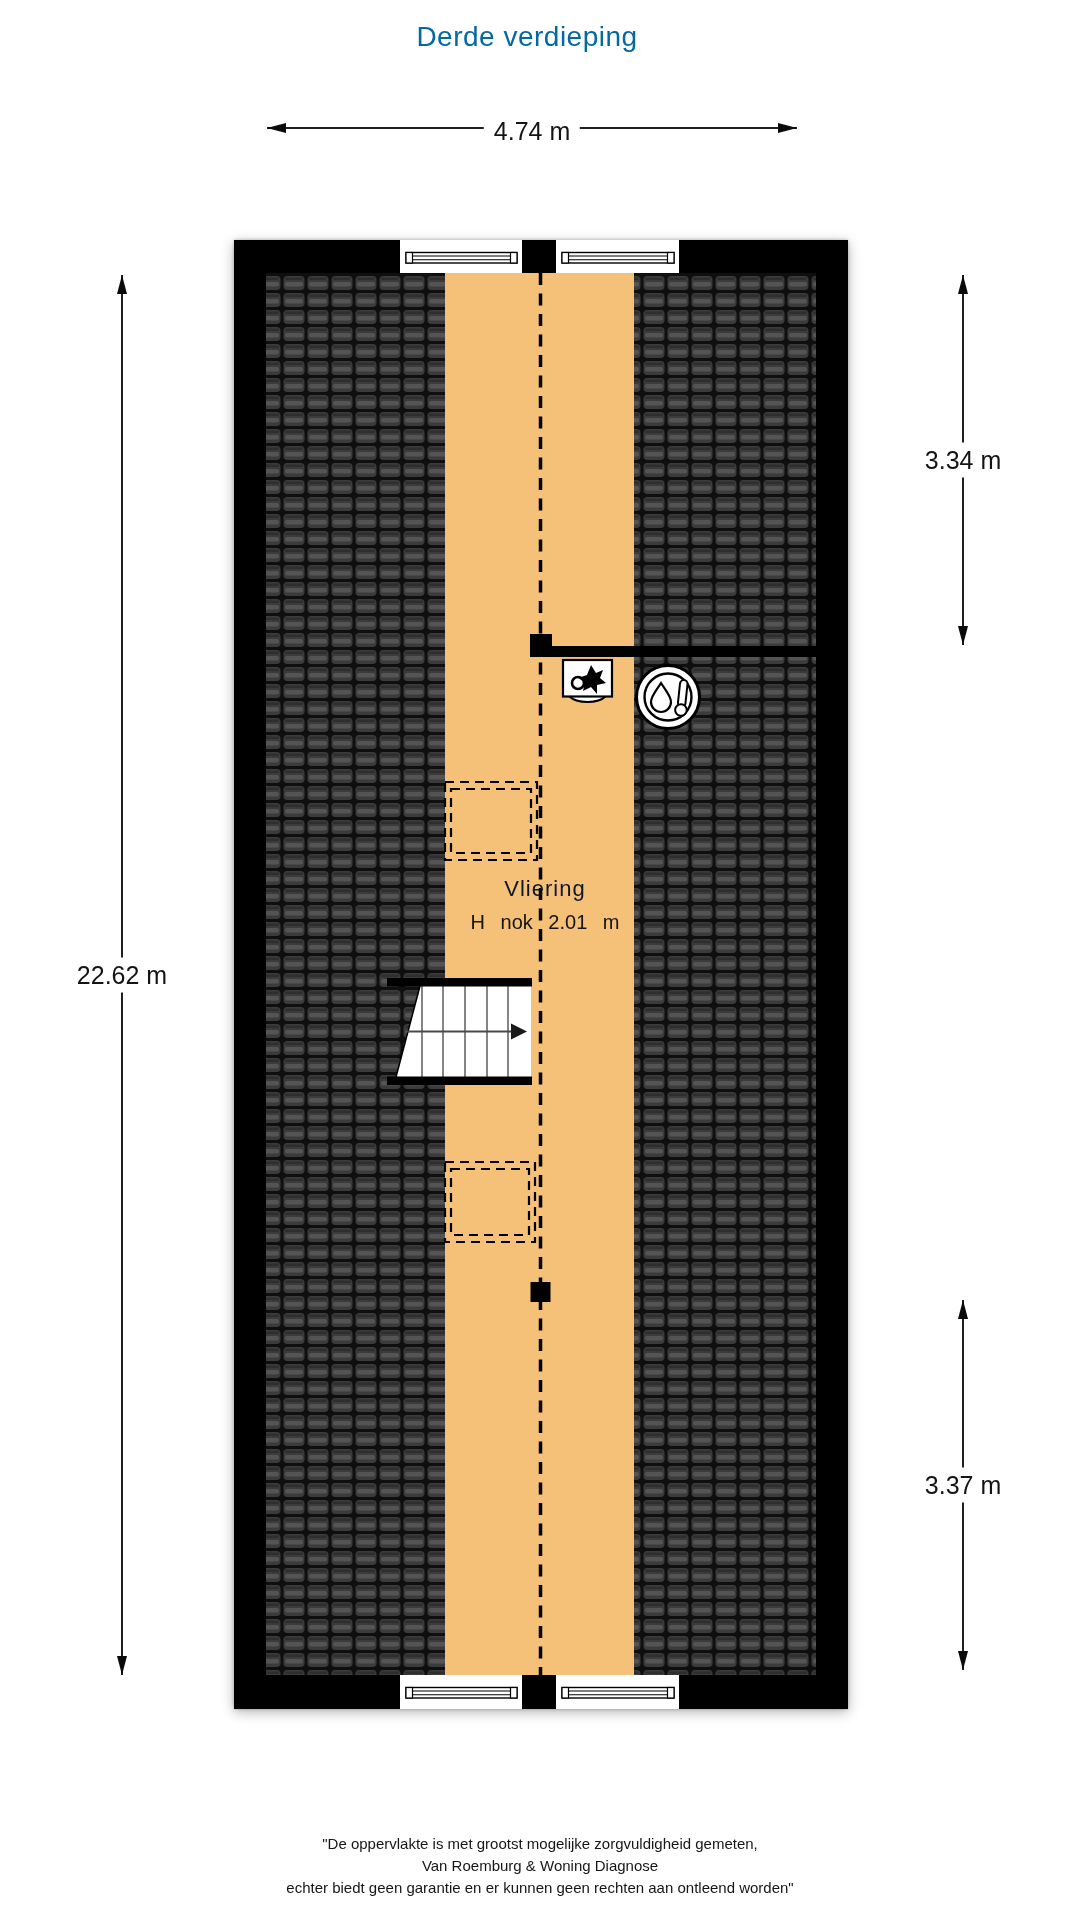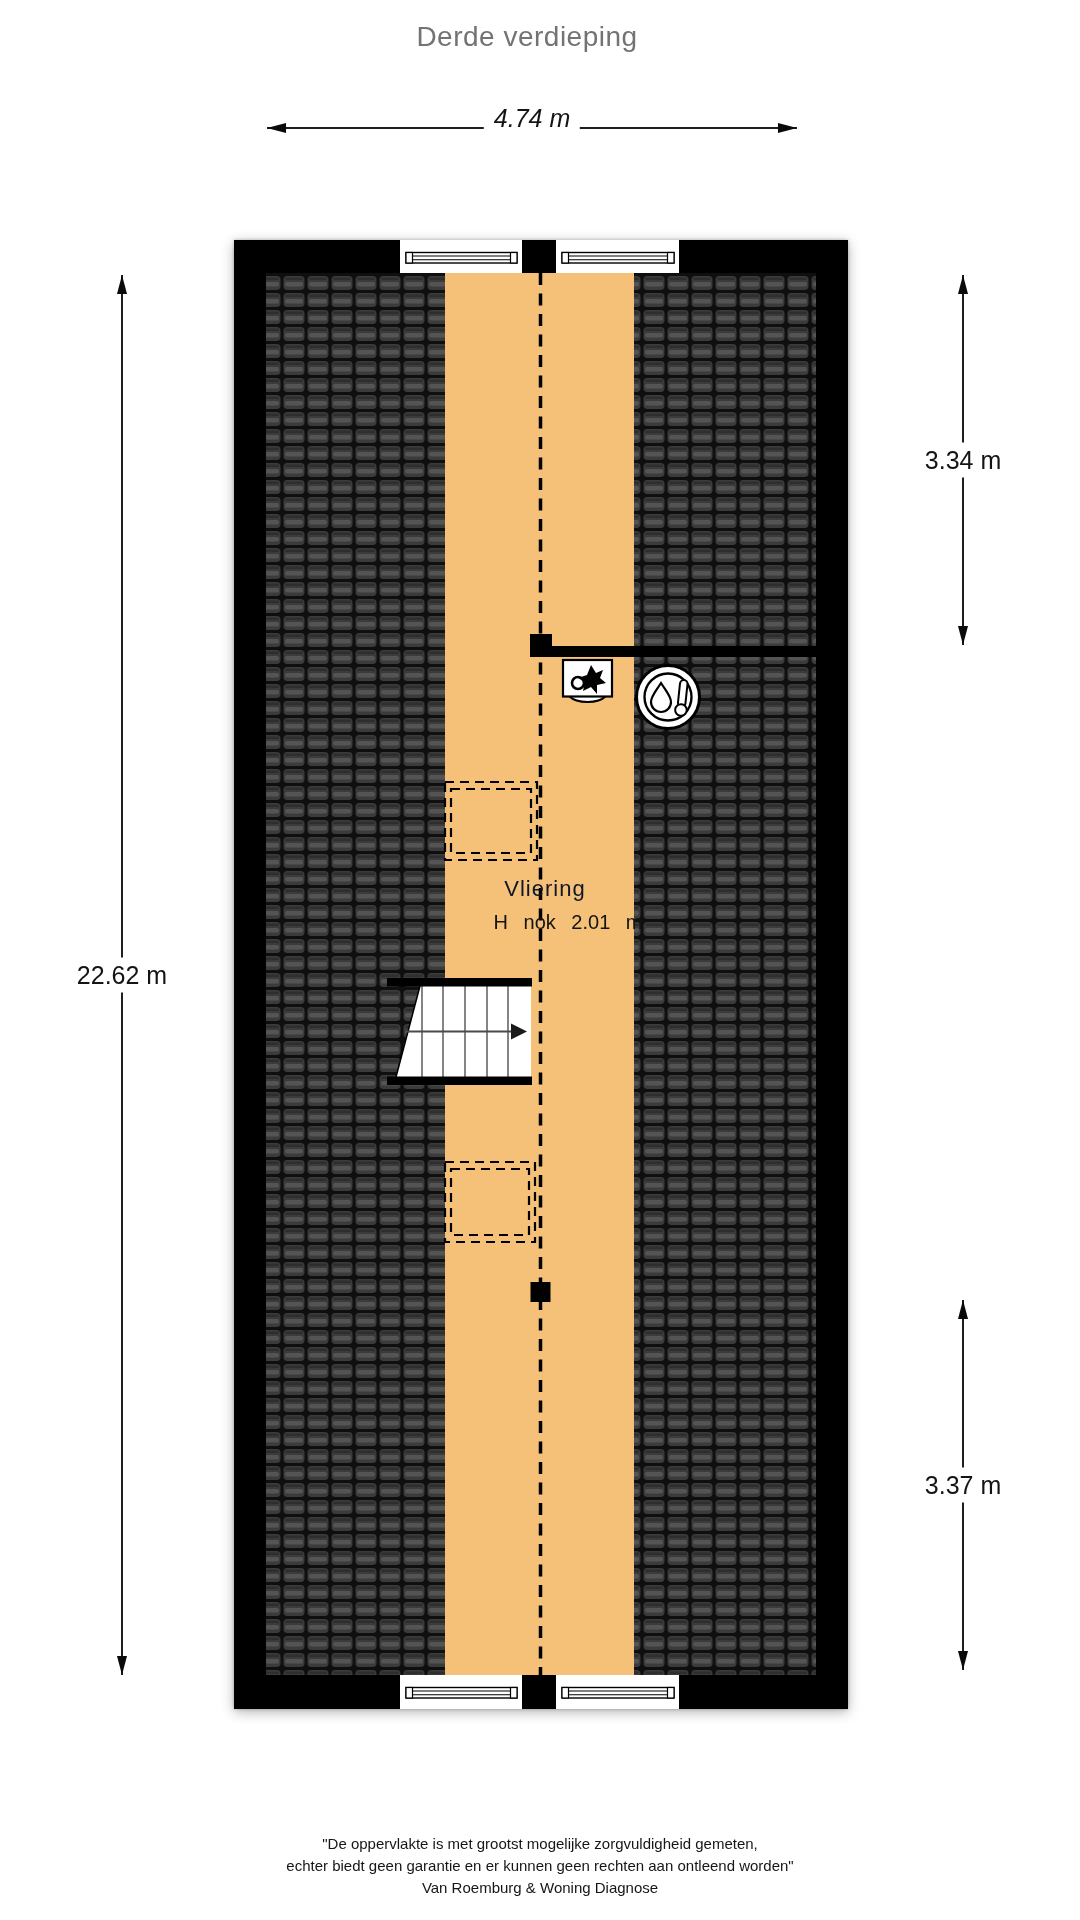--- a/index.html
+++ b/index.html
@@ -9,54 +9,54 @@
     font-family:"Liberation Sans", sans-serif;
     color:#121212;
     position:relative;
     overflow:hidden;
   }
   .page{position:absolute;inset:0;}
 
   .title{
     position:absolute;left:527px;top:21px;
     transform:translateX(-50%);
-    font-size:28px;letter-spacing:.5px;color:#737373;
+    font-size:28px;letter-spacing:.5px;color:#0369a1;
     white-space:nowrap;
   }
 
   
   .dim{position:absolute;}
   .dim .hline{position:absolute;left:0;right:0;top:9px;height:2px;background:#1f1f1f;}
   .dim .vline{position:absolute;top:0;bottom:0;left:9px;width:2px;background:#1f1f1f;}
   .ah{position:absolute;width:0;height:0;}
   .ah-left{left:0;top:4.5px;border-top:5.5px solid transparent;border-bottom:5.5px solid transparent;border-right:19px solid #0a0a0a;}
   .ah-right{right:0;top:4.5px;border-top:5.5px solid transparent;border-bottom:5.5px solid transparent;border-left:19px solid #0a0a0a;}
   .ah-up{top:0;left:4.5px;border-left:5.5px solid transparent;border-right:5.5px solid transparent;border-bottom:19px solid #0a0a0a;}
   .ah-down{bottom:0;left:4.5px;border-left:5.5px solid transparent;border-right:5.5px solid transparent;border-top:19px solid #0a0a0a;}
   .dim-label{
     position:absolute;background:#ffffff;
     font-size:25px;color:#141414;white-space:nowrap;
     padding:3px 10px;
   }
-  .dim-h .dim-label{left:50%;top:0;transform:translate(-50%,-50%);font-style:italic;}
+  .dim-h .dim-label{left:50%;top:13px;transform:translate(-50%,-50%);}
   .dim-v .dim-label{top:50%;left:10px;transform:translate(-50%,-50%);}
 
   
   .plan{
     position:absolute;left:234px;top:240px;width:614px;height:1469px;
     box-shadow:0 3px 12px rgba(0,0,0,.30), 0 0 3px rgba(0,0,0,.25);
   }
   .plan svg{display:block;}
   .room-name{
     position:absolute;left:311px;top:649px;transform:translate(-50%,-50%);
     font-size:22px;letter-spacing:1px;color:#0f172a;white-space:nowrap;
   }
   .ridge-height{
     position:absolute;left:311px;top:682px;transform:translate(-50%,-50%);
-    font-size:20px;color:#141414;white-space:nowrap;word-spacing:10px;margin-left:23px;
+    font-size:20px;color:#141414;white-space:nowrap;word-spacing:10px;
   }
 
   
   .footer{
     position:absolute;left:0;width:1080px;top:1833px;
     text-align:center;font-size:15px;line-height:22px;color:#161616;
   }
 </style>
 </head>
 <body>
@@ -197,17 +197,17 @@
 
       <rect x="296.5" y="1042" width="20" height="20" fill="#000000"></rect>
     </svg>
 
     <div class="room-name">Vliering</div>
     <div class="ridge-height">H nok 2.01 m</div>
   </div>
 
   <div class="footer">
     <div>"De oppervlakte is met grootst mogelijke zorgvuldigheid gemeten,</div>
+    <div>Van Roemburg &amp; Woning Diagnose</div>
     <div>echter biedt geen garantie en er kunnen geen rechten aan ontleend worden"</div>
-    <div>Van Roemburg &amp; Woning Diagnose</div>
   </div>
 
 </div>
 
 </body></html>

